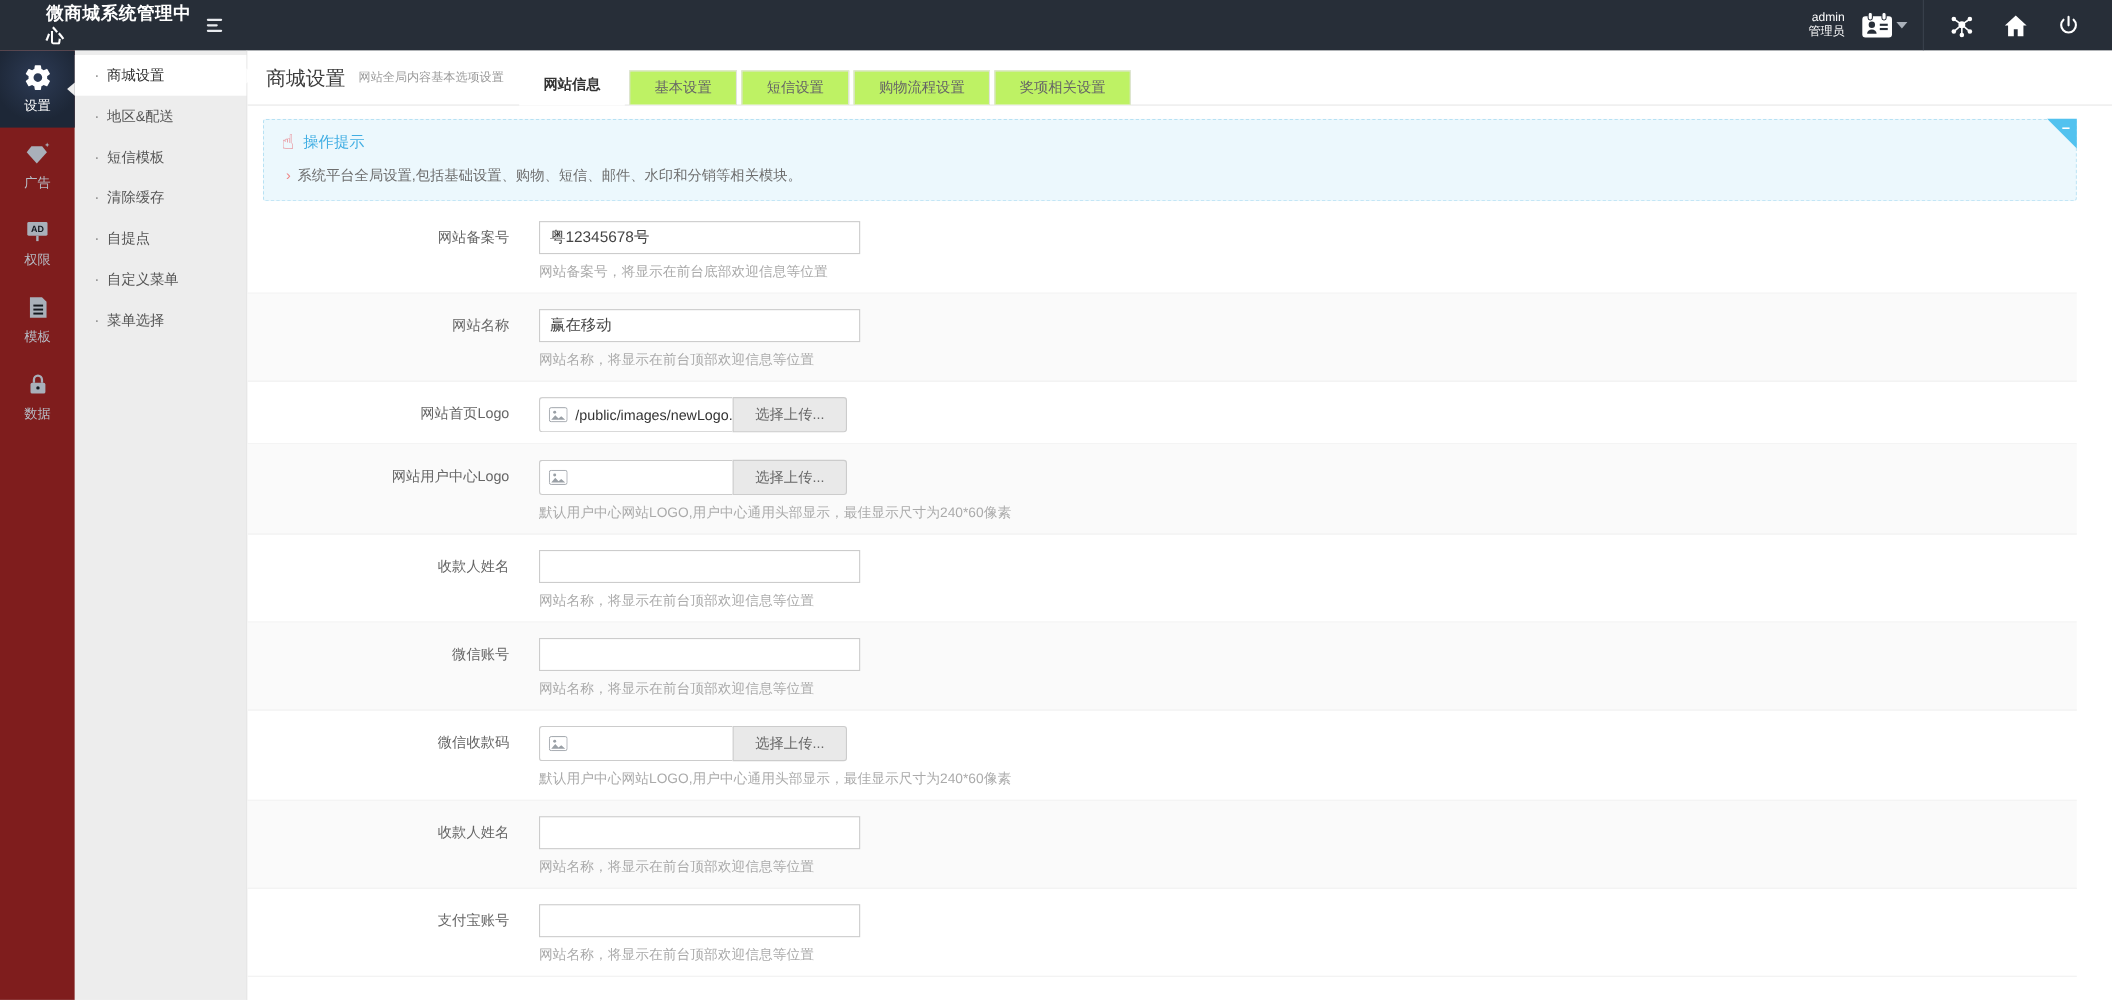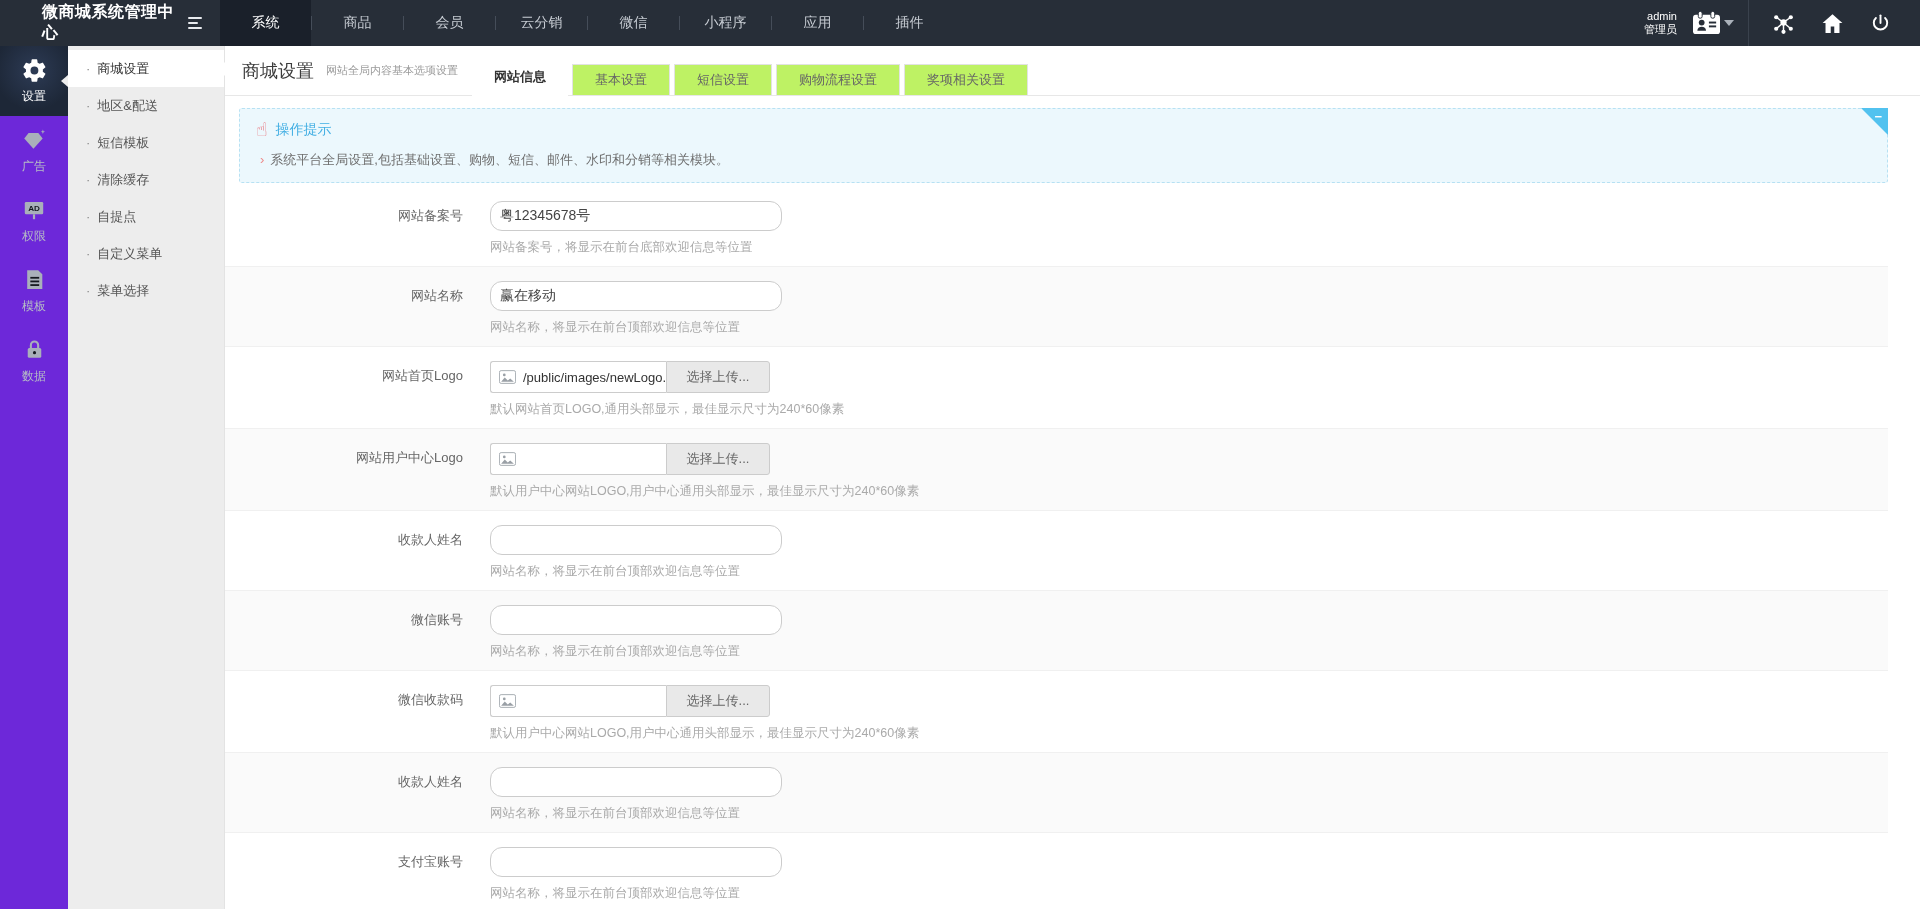--- a/index.html
+++ b/index.html
@@ -20,21 +20,21 @@
   .topbar-right { margin-left:auto; display:flex; align-items:center; padding-right:16px; }
   .user-meta { text-align:right; color:#fff; font-size:11px; line-height:13px; margin-right:10px; }
   .tb-icon { display:flex; align-items:center; justify-content:center; cursor:pointer; padding:0 12px; height:100%; }
   .caret { width:0; height:0; border-left:5px solid transparent; border-right:5px solid transparent; border-top:6px solid #aab1ba; margin-left:2px; }
   .tb-sep { width:1px; height:46px; background:#3a424d; margin:0 10px; }
 
   
   .body-row { flex:1; display:flex; min-height:0; }
 
   
-  .rail { width:68px; background:#6d28d9; flex:0 0 68px; }
+  .rail { width:68px; background:#7f1d1d; flex:0 0 68px; }
   .module { height:70px; display:flex; flex-direction:column; align-items:center; justify-content:center; color:#b6bcc5; cursor:pointer; position:relative; }
   .module .m-icon { height:28px; display:flex; align-items:flex-start; color:#a9b0ba; }
   .module .m-label { font-size:12px; margin-top:3px; }
   .module.active { background:radial-gradient(circle at 50% 35%, #2d3b55 0%, #1d2737 70%); color:#fff; }
   .module.active .m-icon { color:#fff; }
   .module.active::after { content:""; position:absolute; right:0; top:50%; margin-top:-6px;
     border-top:6px solid transparent; border-bottom:6px solid transparent; border-right:7px solid #ededed; }
 
   
   .submenu { width:157px; background:#ededed; flex:0 0 157px; border-right:1px solid #e3e3e3; padding-top:4px; }
@@ -66,55 +66,38 @@
     border-top:27px solid #52c2ef; border-left:27px solid transparent; cursor:pointer; }
   .fold-minus { position:absolute; top:1px; right:5px; color:#fff; font-size:13px; font-weight:bold; line-height:1; cursor:pointer; z-index:2; }
 
   
   .form { margin-top:4px; }
   .form-row { padding:14px 0 10px; border-bottom:1px solid #f0f0f0; }
   .form-row:nth-child(even) { background:#fafafa; }
   .row-top { display:flex; }
   .row-label { width:238px; text-align:right; font-size:13px; color:#666; line-height:30px; flex:0 0 238px; }
   .row-field { margin-left:27px; display:flex; align-items:center; }
-  .text-input { width:292px; height:30px; border:1px solid #ccc; border-radius:12px; padding:0 9px; font-size:14px; color:#444; outline:none; background:#fff; font-family:"Liberation Sans","DejaVu Sans",sans-serif; }
+  .text-input { width:292px; height:30px; border:1px solid #ccc; border-radius:0; padding:0 9px; font-size:14px; color:#444; outline:none; background:#fff; font-family:"Liberation Sans","DejaVu Sans",sans-serif; }
   .upload { display:flex; height:32px; }
   .upload-field { width:176px; border:1px solid #ccc; border-right:none; border-radius:3px 0 0 3px; background:#fff; display:flex; align-items:center; padding:0 8px; overflow:hidden; }
   .upload-path { font-size:13px; color:#333; white-space:nowrap; margin-left:7px; }
   .upload-btn { width:104px; background:#e9e9e9; border:1px solid #ccc; border-radius:0 3px 3px 0; font-size:13px; color:#666; cursor:pointer; font-family:"Liberation Sans","DejaVu Sans",sans-serif; }
   .row-hint { margin-left:265px; margin-top:8px; font-size:12.5px; color:#aaa; }
 </style>
 </head>
 <body>
 
 <div class="app">
 
   <div class="topbar">
     <div class="logo">微商城系统管理中心</div>
     <div class="collapse-btn">
         <i></i>
         <i></i>
         <i></i>
-      </div>
-    <div class="topnav" id="topnav">
-        <div class="nav-item active">系统</div>
-        <span class="nav-sep"></span>
-        <div class="nav-item">商品</div>
-        <span class="nav-sep"></span>
-        <div class="nav-item">会员</div>
-        <span class="nav-sep"></span>
-        <div class="nav-item">云分销</div>
-        <span class="nav-sep"></span>
-        <div class="nav-item">微信</div>
-        <span class="nav-sep"></span>
-        <div class="nav-item">小程序</div>
-        <span class="nav-sep"></span>
-        <div class="nav-item">应用</div>
-        <span class="nav-sep"></span>
-        <div class="nav-item">插件</div>
       </div>
     <div class="topbar-right">
       <div class="user-meta">
         <div>admin</div>
         <div>管理员</div>
       </div>
       <div class="tb-icon" style="padding:0 4px;">
         <svg viewBox="0 0 32 28" width="31" height="27">
           <rect x="2" y="5" width="28" height="20" rx="3" fill="#fff"></rect>
           <rect x="7.5" y="1.5" width="4" height="7" rx="1.8" fill="#fff" stroke="#272e38"></rect>
@@ -303,21 +286,20 @@
                           <circle cx="6.2" cy="5.5" r="1.6" fill="#9aa0a6"></circle>
                           <path d="M2.5 13.5l4.3-5 3.5 3.6 2.9-2.4 4.3 3.8z" fill="#9aa0a6"></path>
                         </svg>
                       </span>
                       <span class="upload-path">/public/images/newLogo.pn</span>
                     </div>
                     <button class="upload-btn">选择上传...</button>
                   </div>
                 </div>
               </div>
-              <div class="row-hint">默认网站首页LOGO,通用头部显示，最佳显示尺寸为240*60像素</div>
             </div>
             <div class="form-row">
               <div class="row-top">
                 <div class="row-label">网站用户中心Logo</div>
                 <div class="row-field">
                   <div class="upload">
                     <div class="upload-field">
                       <span style="display: flex;">
                         <svg viewBox="0 0 20 16" width="17" height="14">
                           <rect x="0.5" y="0.5" width="19" height="15" rx="2" fill="#fff" stroke="#9aa0a6"></rect>

